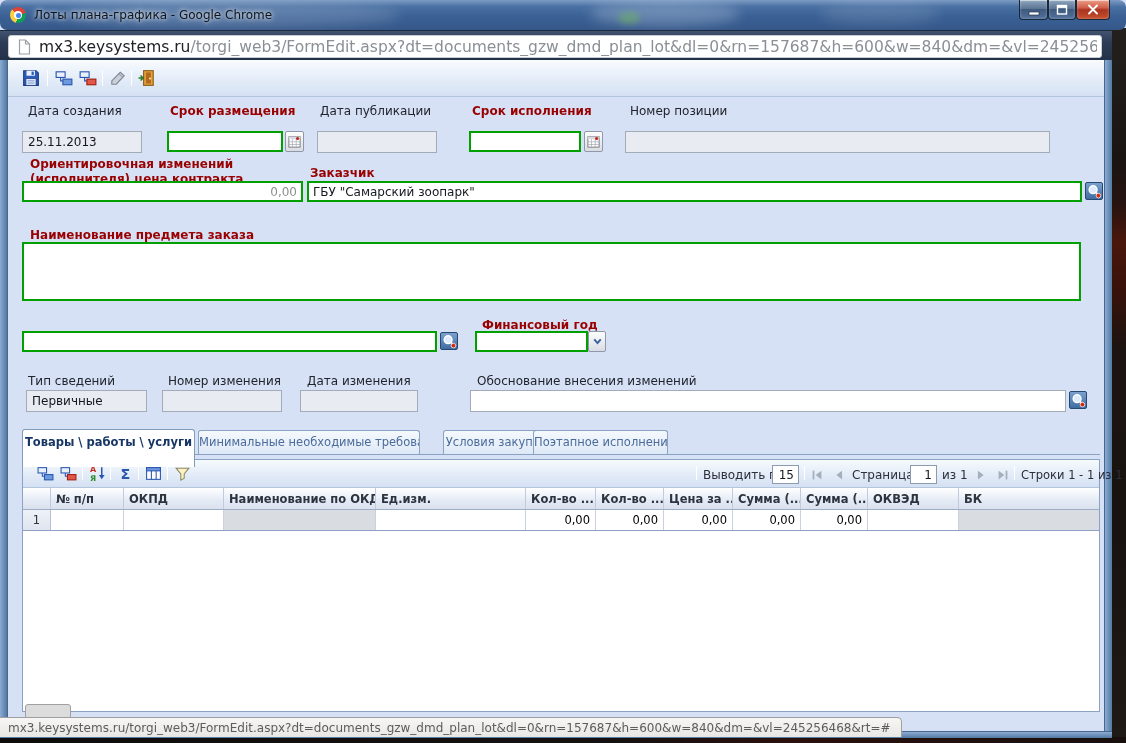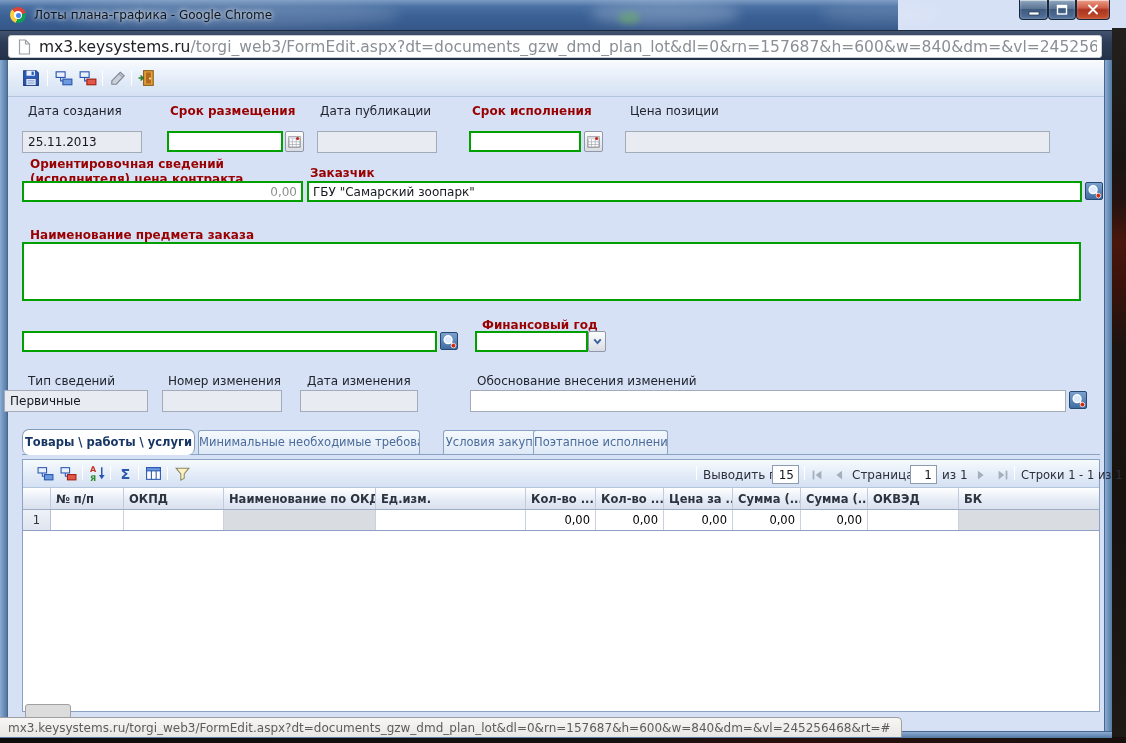--- a/index.html
+++ b/index.html
@@ -8,22 +8,22 @@
     position:relative; width:1126px; height:743px; overflow:hidden;
     font-family:"DejaVu Sans","Liberation Sans",sans-serif;
     background:#d7e1f6;
   }
   
   .desktop-right { position:absolute; left:1112px; top:28px; width:14px; height:715px;
     background:linear-gradient(180deg,#23201e 0%,#1a1512 18%,#241310 24%,#4a170c 30%,#3a120a 36%,#1c1410 45%,#181310 70%,#201a16 100%); }
   .taskbar-strip { position:absolute; left:0; top:737px; width:1126px; height:6px;
     background:linear-gradient(90deg,#0e0c0a 0%,#151110 55%,#2a100c 70%,#170f0c 100%); }
   
-  .titlebar { position:absolute; left:0; top:0; width:898px; height:30px;
-    background:linear-gradient(180deg,#7d9cc4 0%,#4a71a3 22%,#3a6095 55%,#35588a 100%); }
+  .titlebar { position:absolute; left:0; top:0; width:1126px; height:30px;
+    background:linear-gradient(180deg,#7d9cc4 0%,#4a71a3 22%,#3a6095 55%,#35588a 100%);border-radius:7px; }
   .glass { position:absolute; border-radius:50%; filter:blur(6px); pointer-events:none; }
   .g1 { left:60px; top:2px; width:340px; height:26px; background:rgba(255,255,255,.16); }
   .g2 { left:590px; top:2px; width:150px; height:24px; background:rgba(220,230,245,.28); }
   .g3 { left:820px; top:4px; width:120px; height:20px; background:rgba(255,255,255,.12); }
   .g4 { left:618px; top:12px; width:22px; height:12px; background:rgba(110,190,80,.45); filter:blur(3px); }
   .chrome-icon { position:absolute; left:10px; top:7px; width:16px; height:16px; border-radius:50%;
     background:conic-gradient(from -45deg,#db4437 0 33.3%,#0f9d58 0 66.6%,#ffcd40 0 100%); }
   .chrome-icon::before { content:""; position:absolute; inset:4px; border-radius:50%; background:#fff; }
   .chrome-icon::after  { content:""; position:absolute; inset:5.5px; border-radius:50%; background:#4285f4; }
   .win-title { position:absolute; left:34px; top:8px; font-size:12px; color:#10151c;
@@ -66,22 +66,22 @@
   .inp.numgrey { text-align:right; color:#8f8f8f; }
   textarea.inp { resize:none; }
   .sqbtn { position:absolute; width:19px; height:21px; border:1px solid #8f98a8; border-radius:2px;
     background:linear-gradient(180deg,#fdfdfd,#d9dde4); display:flex; align-items:center; justify-content:center; cursor:pointer; }
   .magbtn { position:absolute; width:18px; height:18px; border:1px solid #27496f; border-radius:2px;
     background:linear-gradient(180deg,#7ba1cf,#3f6ca1); display:flex; align-items:center; justify-content:center; cursor:pointer; }
   
   .tab { position:absolute; top:430px; height:24px; border:1px solid #8aa3c4; border-bottom:none;
     border-radius:3px 3px 0 0; background:linear-gradient(180deg,#f5f9fd,#dde8f6);
     color:#4a6b9b; font-size:11.5px; text-align:center; line-height:23px; cursor:pointer; white-space:nowrap; overflow:hidden; }
-  .tab.active { top:429px; height:26px; background:#fff; color:#173665; font-weight:bold;
-    border-color:#7f9db9; z-index:2; line-height:25px;border-radius:7px; }
+  .tab.active { top:429px; height:38px; background:#fff; color:#173665; font-weight:bold;
+    border-color:#7f9db9; z-index:2; line-height:25px; }
   .tabline { position:absolute; left:22px; top:454px; width:1078px; height:1px; background:#8aa3c4; }
   
   .panel { position:absolute; left:22px; top:459px; width:1078px; height:253px; background:#fff; border:1px solid #8aa3c4; }
   .gtoolbar { position:absolute; left:23px; top:460px; width:1076px; height:28px;
     background:linear-gradient(180deg,#f6fafd 0%,#e1eaf7 60%,#d4e1f3 100%); border-bottom:1px solid #b3c6de; }
   .gbtn { position:absolute; width:20px; height:20px; top:463px; display:flex; align-items:center; justify-content:center; cursor:pointer; }
   .gsep { position:absolute; top:466px; width:1px; height:14px; background:#aebfd4; border-right:1px solid #fff; }
   .pager-lbl { position:absolute; top:468px; font-size:12px; color:#2a2f3a; white-space:nowrap; }
   .pager-inp { position:absolute; top:465px; height:19px; width:27px; border:1px solid #8d9bb0;
     font-family:inherit; font-size:12px; text-align:right; padding:1px 4px; color:#15181e; background:#fff; outline:none; }
@@ -196,21 +196,21 @@
       <rect x="7" y="3" width="4.5" height="10" fill="#b06a1a"></rect>
       <circle cx="10.7" cy="8.5" r="0.9" fill="#ffeebb"></circle>
       <path d="M0.5 8 h3.5 M2.3 5.8 L4.5 8 L2.3 10.2" fill="none" stroke="#2a7a2a" stroke-width="1.3"></path>
     </svg>
   </div>
 
   <div class="lbl" style="left:28px; top:104px">Дата создания</div>
   <div class="lbl req" style="left:170px; top:104px">Срок размещения</div>
   <div class="lbl" style="left:320px; top:104px">Дата публикации</div>
   <div class="lbl req" style="left:472px; top:104px">Срок исполнения</div>
-  <div class="lbl" style="left:630px; top:104px">Цена позиции</div>
+  <div class="lbl" style="left:630px; top:104px">Номер позиции</div>
 
   <input class="inp dis" style="left: 22px; top: 131px; width: 120px;" value="25.11.2013">
   <input class="inp green" style="left: 167px; top: 131px; width: 116px;" value="">
   <div class="sqbtn" style="left:285px; top:131px">
     <svg width="15" height="15" viewBox="0 0 16 16">
       <rect x="2" y="3" width="12" height="11" fill="#fff" stroke="#777"></rect>
       <rect x="2" y="3" width="12" height="2.6" fill="#d7dbe6"></rect>
       <path d="M5.8 5.6 V14 M9.8 5.6 V14 M2 8.3 H14 M2 11.2 H14" stroke="#a9aeb8" stroke-width="0.8"></path>
       <circle cx="11.3" cy="4.8" r="1.7" fill="#c42312"></circle>
     </svg>
@@ -220,21 +220,21 @@
   <div class="sqbtn" style="left:584px; top:131px">
     <svg width="15" height="15" viewBox="0 0 16 16">
       <rect x="2" y="3" width="12" height="11" fill="#fff" stroke="#777"></rect>
       <rect x="2" y="3" width="12" height="2.6" fill="#d7dbe6"></rect>
       <path d="M5.8 5.6 V14 M9.8 5.6 V14 M2 8.3 H14 M2 11.2 H14" stroke="#a9aeb8" stroke-width="0.8"></path>
       <circle cx="11.3" cy="4.8" r="1.7" fill="#c42312"></circle>
     </svg>
   </div>
   <input class="inp dis" style="left: 625px; top: 131px; width: 425px;" value="">
 
-  <div class="lbl req" style="left:30px; top:157px">Ориентировочная сведений</div>
+  <div class="lbl req" style="left:30px; top:157px">Ориентировочная изменений</div>
   <div class="lbl req" style="left:30px; top:172px">(исполнителя) цена контракта</div>
   <div class="lbl req" style="left:310px; top:166px">Заказчик</div>
   <input class="inp green numgrey" style="left: 22px; top: 181px; width: 281px;" value="0,00">
   <input class="inp green" style="left: 307px; top: 181px; width: 775px;" value="ГБУ &quot;Самарский зоопарк&quot;">
   <div class="magbtn" style="left:1085px; top:182px">
     <svg width="16" height="16" viewBox="0 0 18 18">
       <circle cx="8" cy="7.5" r="4.4" fill="#dcebff" stroke="#fff" stroke-width="1.6"></circle>
       <line x1="11.3" y1="10.8" x2="13.6" y2="13.1" stroke="#fff" stroke-width="2"></line>
       <circle cx="14" cy="14.2" r="2.6" fill="#d42a10" stroke="#fff" stroke-width="0.8"></circle>
     </svg>
@@ -256,21 +256,21 @@
   <div class="sqbtn" style="left:588px; top:331px; width:18px">
     <svg width="13" height="13" viewBox="0 0 16 16">
       <path d="M4 5.5 L8 10 L12 5.5" fill="none" stroke="#3a62a0" stroke-width="2.4"></path>
     </svg>
   </div>
 
   <div class="lbl" style="left:28px; top:374px">Тип сведений</div>
   <div class="lbl" style="left:168px; top:374px">Номер изменения</div>
   <div class="lbl" style="left:307px; top:374px">Дата изменения</div>
   <div class="lbl" style="left:477px; top:374px">Обоснование внесения изменений</div>
-  <input class="inp dis" style="left: 4px; top: 390px; width: 144px;" value="Первичные">
+  <input class="inp dis" style="left: 26px; top: 390px; width: 121px;" value="Первичные">
   <input class="inp dis" style="left: 162px; top: 390px; width: 120px;" value="">
   <input class="inp dis" style="left: 300px; top: 390px; width: 118px;" value="">
   <input class="inp" style="left: 470px; top: 390px; width: 596px;" value="">
   <div class="magbtn" style="left:1069px; top:391px">
     <svg width="16" height="16" viewBox="0 0 18 18">
       <circle cx="8" cy="7.5" r="4.4" fill="#dcebff" stroke="#fff" stroke-width="1.6"></circle>
       <line x1="11.3" y1="10.8" x2="13.6" y2="13.1" stroke="#fff" stroke-width="2"></line>
       <circle cx="14" cy="14.2" r="2.6" fill="#d42a10" stroke="#fff" stroke-width="0.8"></circle>
     </svg>
   </div>

